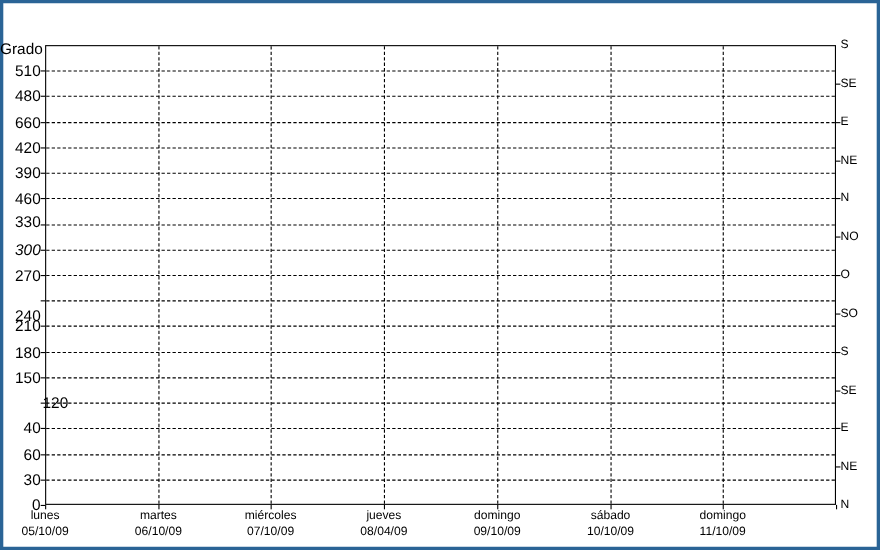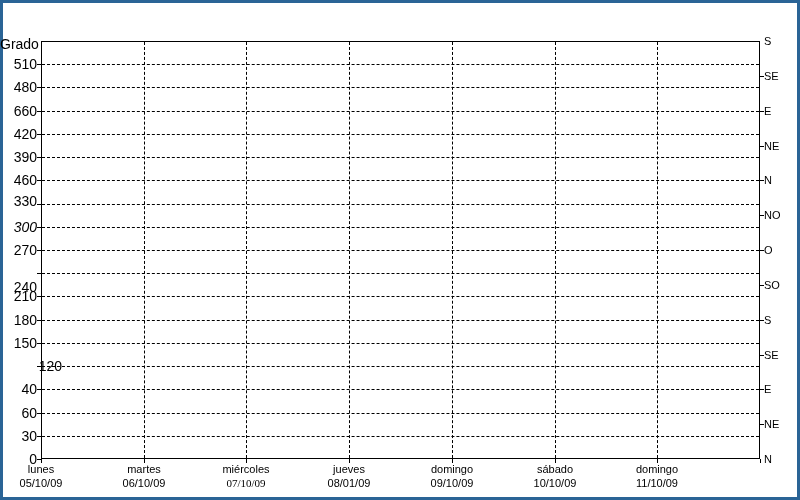--- a/index.html
+++ b/index.html
@@ -172,24 +172,24 @@
     <div class="tick-right" style="top: 424px;"></div>
     <div class="ylab-right" style="top: 452px;">N</div>
     <div class="tick-bottom" style="left: 41px;"></div>
     <div class="xlab" style="left: -11px; top: 463px;">lunes</div>
     <div class="xlab" style="left: -11px; top: 477px;">05/10/09</div>
     <div class="tick-bottom" style="left: 144px;"></div>
     <div class="xlab" style="left: 92px; top: 463px;">martes</div>
     <div class="xlab" style="left: 92px; top: 477px;">06/10/09</div>
     <div class="tick-bottom" style="left: 246px;"></div>
     <div class="xlab" style="left: 194px; top: 463px;">miércoles</div>
-    <div class="xlab" style="left: 194px; top: 477px; font-family: Liberation Serif, serif;">07/10/09</div>
+    <div class="xlab" style="left: 194px; top: 477px;">07/10/09</div>
     <div class="tick-bottom" style="left: 349px;"></div>
     <div class="xlab" style="left: 297px; top: 463px;">jueves</div>
-    <div class="xlab" style="left: 297px; top: 477px;">08/01/09</div>
+    <div class="xlab" style="left: 297px; top: 477px;">08/04/09</div>
     <div class="tick-bottom" style="left: 452px;"></div>
     <div class="xlab" style="left: 400px; top: 463px;">domingo</div>
     <div class="xlab" style="left: 400px; top: 477px; text-align: center;">09/10/09</div>
     <div class="tick-bottom" style="left: 555px;"></div>
     <div class="xlab" style="left: 503px; top: 463px;">sábado</div>
     <div class="xlab" style="left: 503px; top: 477px;">10/10/09</div>
     <div class="tick-bottom" style="left: 657px;"></div>
     <div class="xlab" style="left: 605px; top: 463px;">domingo</div>
     <div class="xlab" style="left: 605px; top: 477px; text-align: center;">11/10/09</div>
     <div class="tick-bottom" style="left: 760px;"></div>

